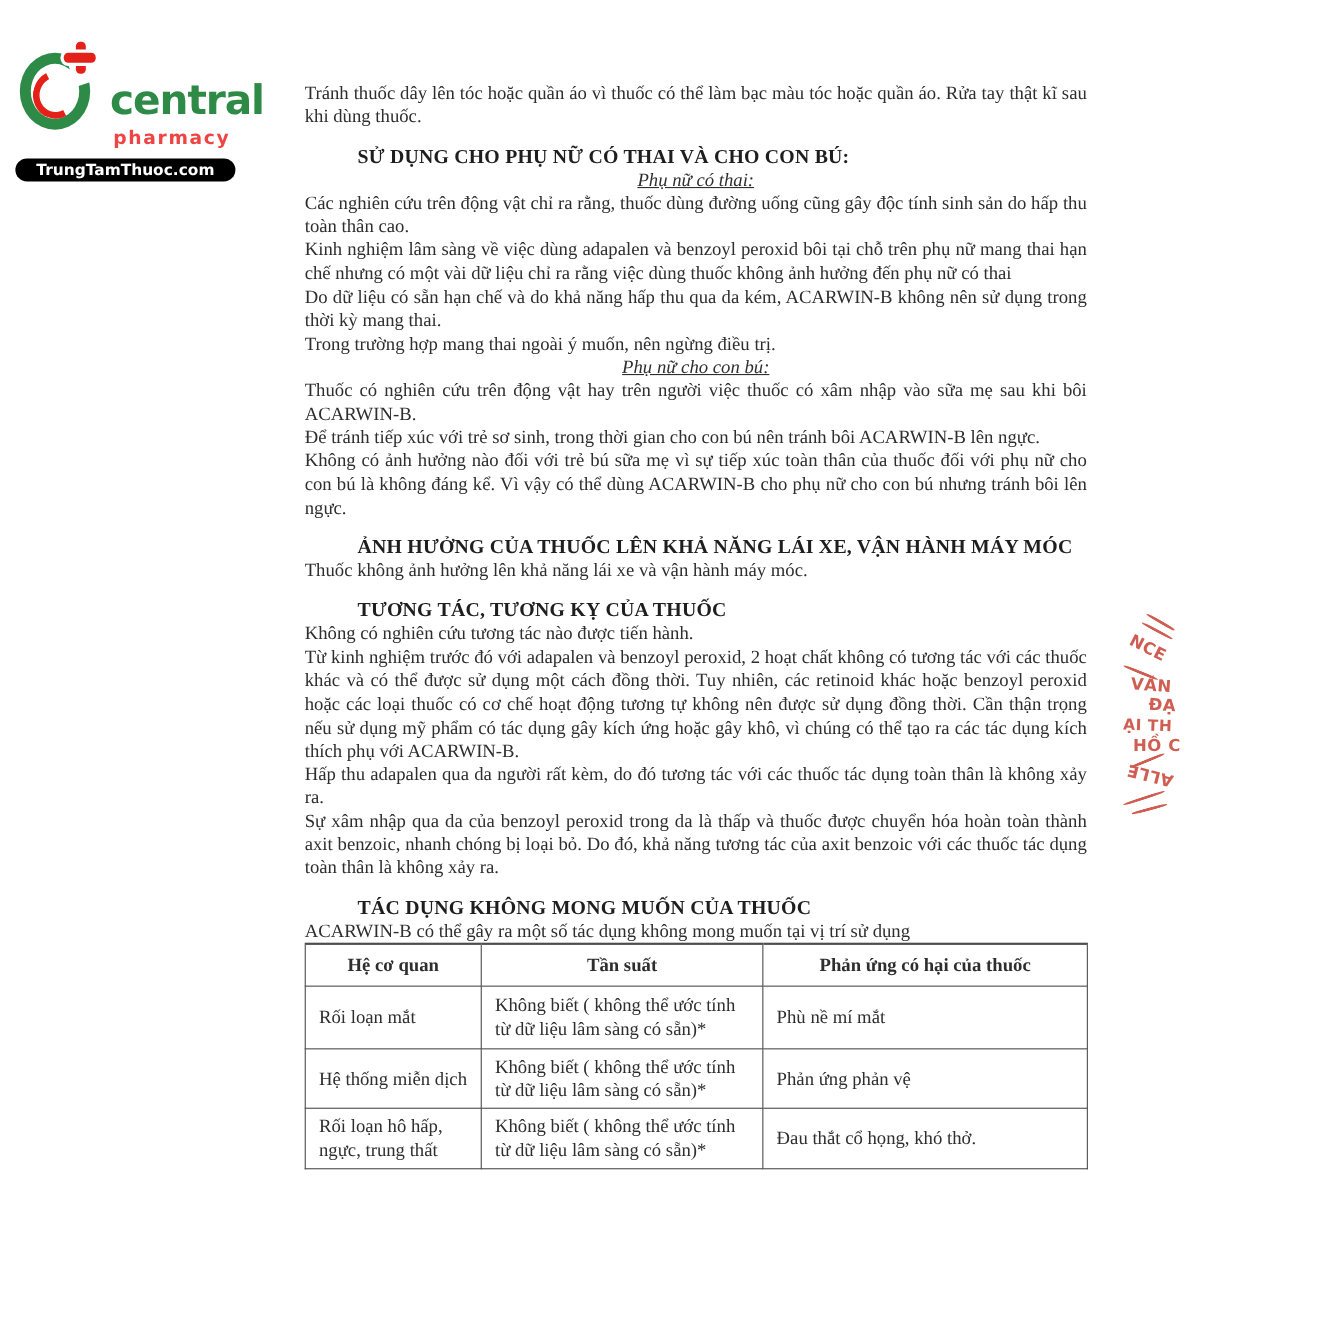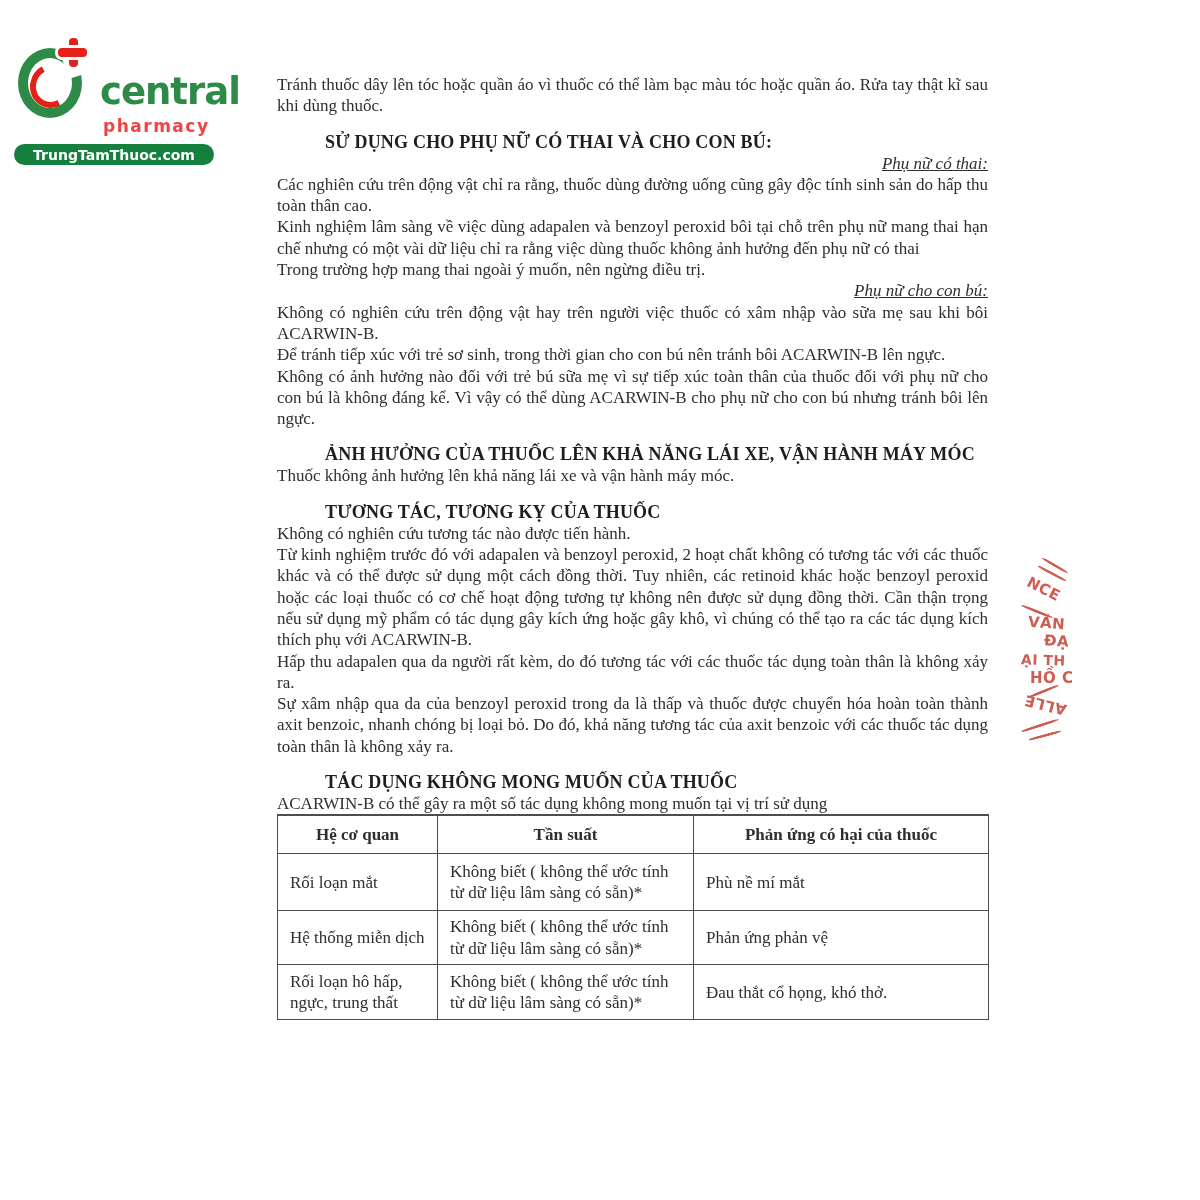--- a/index.html
+++ b/index.html
@@ -40,39 +40,39 @@
     font-family:"DejaVu Sans","Liberation Sans",sans-serif;
     font-weight:bold; font-size:37px; line-height:36px; color:#2e8b47; letter-spacing:-1px;
   }
   .logo-tag {
     position:absolute; left:89px; top:80px;
     font-family:"DejaVu Sans","Liberation Sans",sans-serif;
     font-weight:bold; font-size:17px; color:#ef4444; letter-spacing:1.5px;
   }
   .logo-pill {
     position:absolute; left:0px; top:108px; width:200px; height:21px;
-    background:#15803d; border-radius:11px; display:flex; align-items:center; justify-content:center;
+    background:#000000; border-radius:11px; display:flex; align-items:center; justify-content:center;
   }
   .logo-pill span {
     font-family:"DejaVu Sans","Liberation Sans",sans-serif;
     font-weight:bold; font-size:14px; color:#ffffff;
   }
 
   
   .content {
     position:absolute; left:277px; top:74px; width:711px;
     font-size:17px; line-height:21.3px; text-align:justify;
   }
   .content p { margin:0; }
   .content .h {
     font-weight:bold; font-size:18px; line-height:22px; margin-top:14px;
     color:#1e1e1e; text-align:left; letter-spacing:0.2px;margin-left:48px;
   }
   .content .sub {
-    font-style:italic; text-decoration:underline; text-align:right;
+    font-style:italic; text-decoration:underline; text-align:center;
   }
 
   
   table.adr { border-collapse:collapse; width:711px; table-layout:fixed; }
   .adr col.c1 { width:160px; } .adr col.c2 { width:256px; } .adr col.c3 { width:295px; }
   .adr th, .adr td { border:1.6px solid #4d4d4d; font-size:17px; line-height:21.5px; }
   .adr thead th { font-weight:bold; text-align:center; height:35px; border-top-width:2px; }
   .adr td { padding:5px 12px; vertical-align:middle; text-align:left; }
   .adr tr.r1 td { height:46px; } .adr tr.r2 td { height:41px; } .adr tr.r3 td { height:44px; }
 
@@ -118,23 +118,24 @@
       <span>TrungTamThuoc.com</span>
     </div>
   </div>
 
   <div class="content">
     <p class="p">Tránh thuốc dây lên tóc hoặc quần áo vì thuốc có thể làm bạc màu tóc hoặc quần áo. Rửa tay thật kĩ sau khi dùng thuốc.</p>
     <p class="h">SỬ DỤNG CHO PHỤ NỮ CÓ THAI VÀ CHO CON BÚ:</p>
     <p class="sub">Phụ nữ có thai:</p>
     <p class="p">Các nghiên cứu trên động vật chỉ ra rằng, thuốc dùng đường uống cũng gây độc tính sinh sản do hấp thu toàn thân cao.</p>
     <p class="p">Kinh nghiệm lâm sàng về việc dùng adapalen và benzoyl peroxid bôi tại chỗ trên phụ nữ mang thai hạn chế nhưng có một vài dữ liệu chỉ ra rằng việc dùng thuốc không ảnh hưởng đến phụ nữ có thai</p>
+    <p class="p">Do dữ liệu có sẵn hạn chế và do khả năng hấp thu qua da kém, ACARWIN-B không nên sử dụng trong thời kỳ mang thai.</p>
     <p class="p">Trong trường hợp mang thai ngoài ý muốn, nên ngừng điều trị.</p>
     <p class="sub">Phụ nữ cho con bú:</p>
-    <p class="p">Không có nghiên cứu trên động vật hay trên người việc thuốc có xâm nhập vào sữa mẹ sau khi bôi ACARWIN-B.</p>
+    <p class="p">Thuốc có nghiên cứu trên động vật hay trên người việc thuốc có xâm nhập vào sữa mẹ sau khi bôi ACARWIN-B.</p>
     <p class="p">Để tránh tiếp xúc với trẻ sơ sinh, trong thời gian cho con bú nên tránh bôi ACARWIN-B lên ngực.</p>
     <p class="p">Không có ảnh hưởng nào đối với trẻ bú sữa mẹ vì sự tiếp xúc toàn thân của thuốc đối với phụ nữ cho con bú là không đáng kể. Vì vậy có thể dùng ACARWIN-B cho phụ nữ cho con bú nhưng tránh bôi lên ngực.</p>
     <p class="h">ẢNH HƯỞNG CỦA THUỐC LÊN KHẢ NĂNG LÁI XE, VẬN HÀNH MÁY MÓC</p>
     <p class="p">Thuốc không ảnh hưởng lên khả năng lái xe và vận hành máy móc.</p>
     <p class="h">TƯƠNG TÁC, TƯƠNG KỴ CỦA THUỐC</p>
     <p class="p">Không có nghiên cứu tương tác nào được tiến hành.</p>
     <p class="p">Từ kinh nghiệm trước đó với adapalen và benzoyl peroxid, 2 hoạt chất không có tương tác với các thuốc khác và có thể được sử dụng một cách đồng thời. Tuy nhiên, các retinoid khác hoặc benzoyl peroxid hoặc các loại thuốc có cơ chế hoạt động tương tự không nên được sử dụng đồng thời. Cần thận trọng nếu sử dụng mỹ phẩm có tác dụng gây kích ứng hoặc gây khô, vì chúng có thể tạo ra các tác dụng kích thích phụ với ACARWIN-B.</p>
     <p class="p">Hấp thu adapalen qua da người rất kèm, do đó tương tác với các thuốc tác dụng toàn thân là không xảy ra.</p>
     <p class="p">Sự xâm nhập qua da của benzoyl peroxid trong da là thấp và thuốc được chuyển hóa hoàn toàn thành axit benzoic, nhanh chóng bị loại bỏ. Do đó, khả năng tương tác của axit benzoic với các thuốc tác dụng toàn thân là không xảy ra.</p>
     <p class="h">TÁC DỤNG KHÔNG MONG MUỐN CỦA THUỐC</p>

